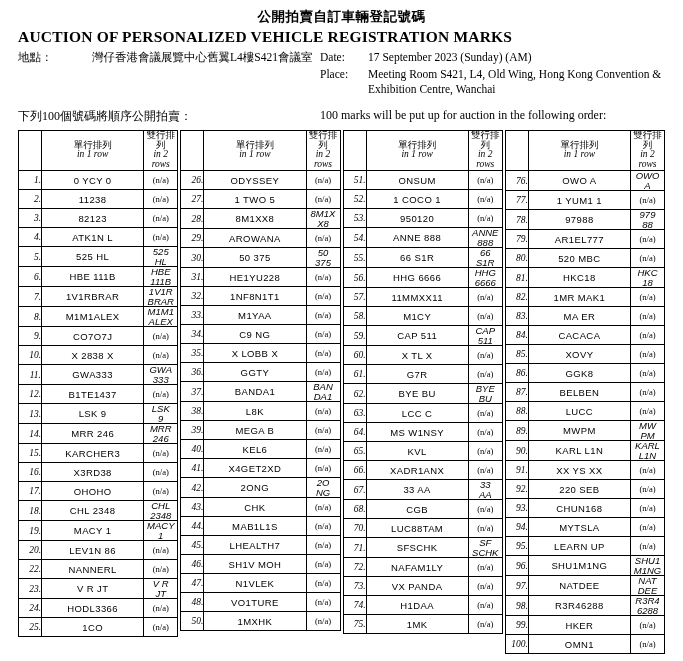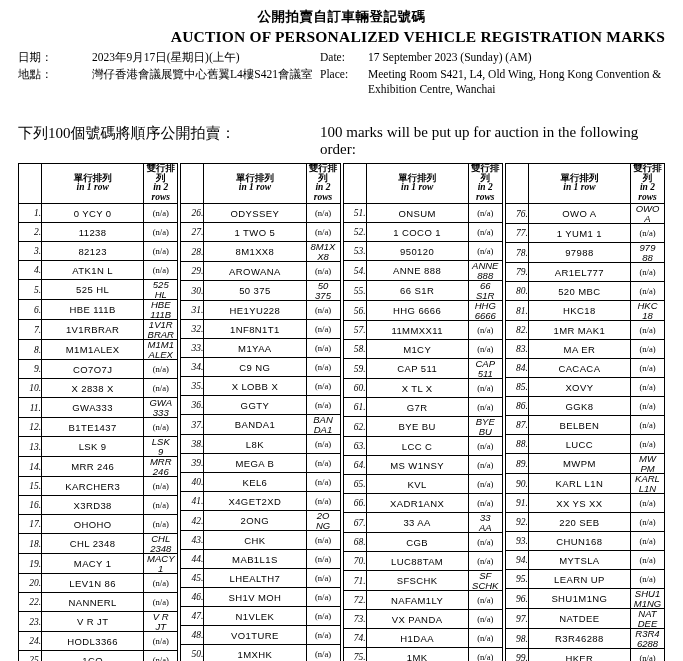--- a/index.html
+++ b/index.html
@@ -20,21 +20,21 @@
     padding: 6px 18px 4px 18px;
   }
   .title-cn {
     text-align: center;
     font-size: 13.5px;
     font-weight: bold;
     letter-spacing: 0.5px;
     margin: 2px 0 2px 0;
   }
   .title-en {
-    text-align: right;
+    text-align: left;
     font-size: 15.5px;
     font-weight: bold;
     margin: 0 0 4px 0;
     letter-spacing: 0.2px;
   }
   .meta {
     display: flex;
     width: 100%;
     font-size: 11.5px;
     line-height: 1.35;
@@ -53,22 +53,22 @@
   .meta-label {
     white-space: nowrap;
   }
   .meta-label-cn { width: 74px; }
   .meta-label-en { width: 48px; font-family: Liberation Serif, serif; }
   .meta-val { flex: 1; }
   .spacer { height: 7px; }
   .meta2 {
     display: flex;
     width: 100%;
-    font-size: 15px;
-    margin-top: 18px;
+    font-size: 12px;
+    margin-top: 2px;
   }
   .meta2 .left { width: 302px; }
   .meta2 .right { flex: 1; }
 
   .grid {
     display: flex;
     width: 100%;
     margin-top: 5px;
     gap: 2px;
   }
@@ -83,21 +83,21 @@
   table.marks td, table.marks th {
     border: 1px solid #000;
     font-size: 9.5px;
     padding: 0;
     height: 19px;
     vertical-align: middle;
     overflow: hidden;
   }
   th.hdr {
     font-size: 7.6px;
-    font-weight: bold;
+    font-weight: normal;
     line-height: 1.05;
     text-align: center;
     height: 24px;
     padding: 1px 0;
     font-family: "Liberation Serif", serif;
   }
   th.hdr .cn { display: block; }
   th.hdr .en { display: block; font-style: italic; }
   td.num {
     width: 23px;
@@ -135,24 +135,20 @@
 </head>
 <body>
 
 <div class="page">
 
   <div class="title-cn">公開拍賣自訂車輛登記號碼</div>
   <div class="title-en">AUCTION OF PERSONALIZED VEHICLE REGISTRATION MARKS</div>
 
   <div class="meta">
     <div class="left">
-      <div class="meta-row">
-        <span class="meta-label meta-label-cn">日期：</span>
-        <span class="meta-val">2023年9月17日(星期日)(上午)</span>
-      </div>
       <div class="meta-row">
         <span class="meta-label meta-label-cn">地點：</span>
         <span class="meta-val">灣仔香港會議展覽中心舊翼L4樓S421會議室</span>
       </div>
     </div>
     <div class="right">
       <div class="meta-row">
         <span class="meta-label meta-label-en">Date:</span>
         <span class="meta-val">17 September 2023 (Sunday) (AM)</span>
       </div>

